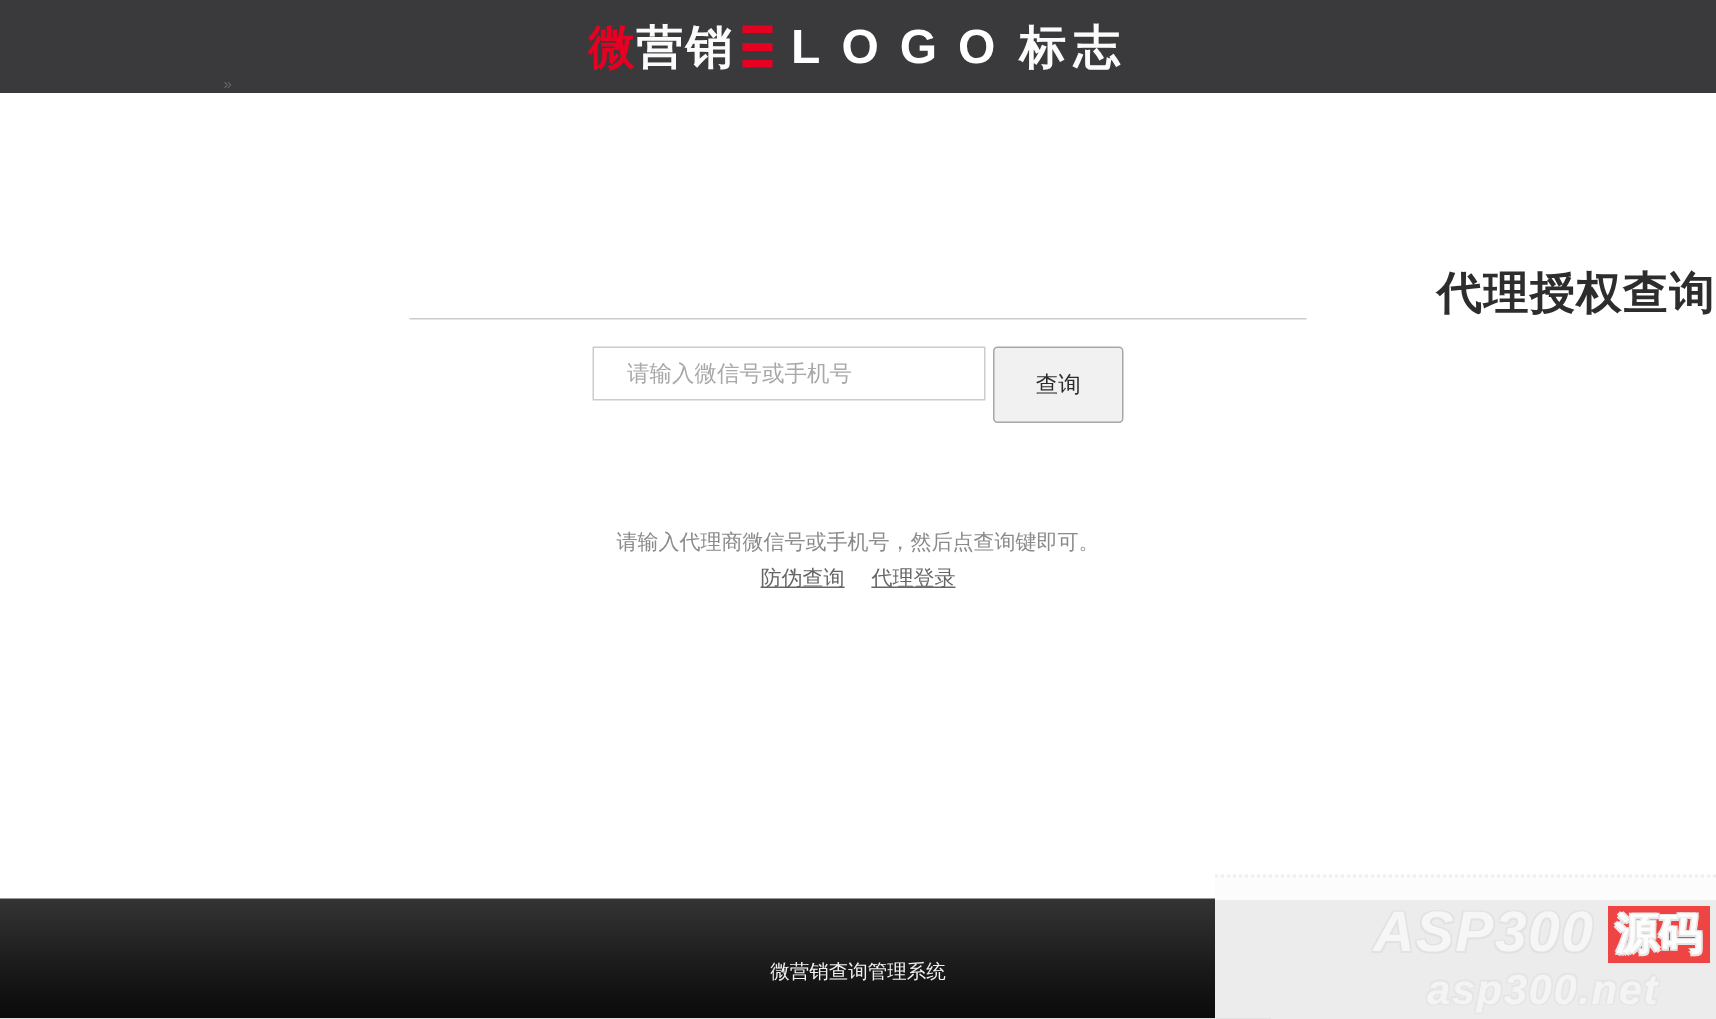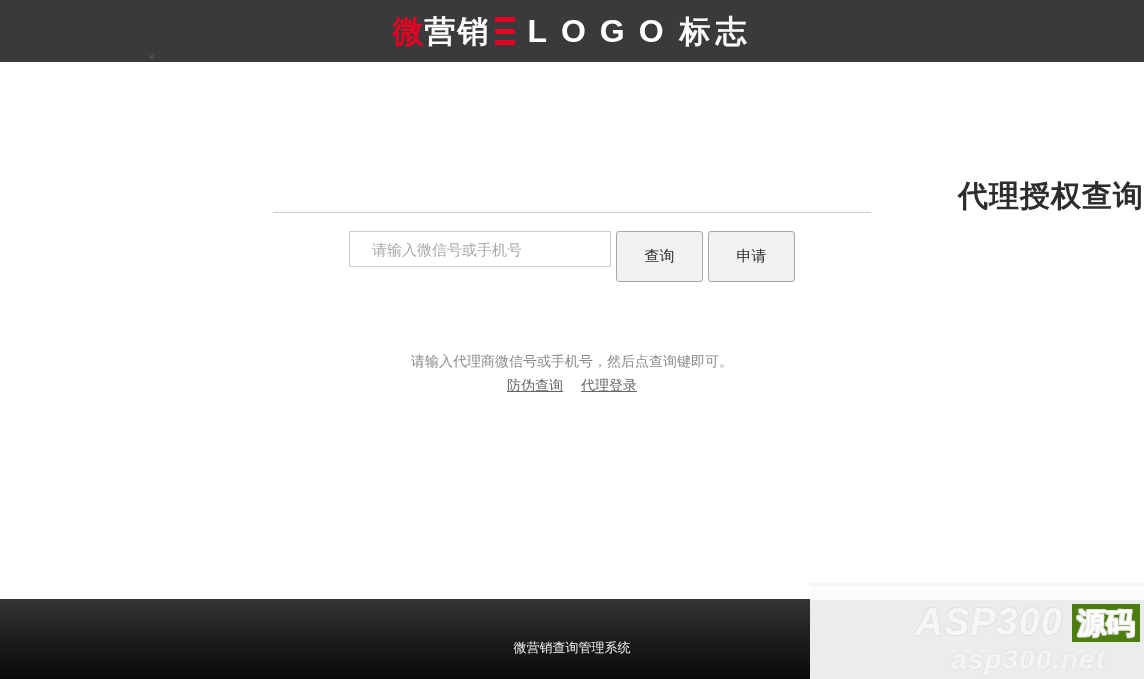--- a/index.html
+++ b/index.html
@@ -84,21 +84,21 @@
     border-top:2px dotted #efefef;box-sizing:border-box;
   }
   .wm-body{position:relative;height:79px;background:#ececec;}
   .wm-brand-row{position:absolute;top:1px;right:4px;display:flex;align-items:center;}
   .wm-brand{
     font-size:38px;font-style:italic;font-weight:bold;letter-spacing:1px;
     color:#f6f6f6;
     text-shadow:1px 1px 0 #e2e2e2,-1px -1px 0 #e2e2e2,1px -1px 0 #e2e2e2,-1px 1px 0 #e2e2e2;
   }
   .wm-badge{
-    margin-left:9px;background:#4d7c0f;padding:0 5px;line-height:38px;
+    margin-left:9px;background:#ef4444;padding:0 5px;line-height:38px;
     font-size:29px;font-weight:bold;color:#fdfdfd;
     text-shadow:1px 1px 0 #e6e6e6,-1px -1px 0 #e6e6e6,1px -1px 0 #e6e6e6,-1px 1px 0 #e6e6e6;
   }
   .wm-site{
     position:absolute;top:44px;right:38px;
     font-size:28px;font-style:italic;font-weight:bold;letter-spacing:1px;
     color:#f4f4f4;
     text-shadow:1px 1px 0 #e5e5e5,-1px -1px 0 #e5e5e5,1px -1px 0 #e5e5e5,-1px 1px 0 #e5e5e5;
   }
 </style>
@@ -118,21 +118,20 @@
     <span class="chevron-artifact">»</span>
   </header>
 
   <main class="main">
     <h1 class="page-title">代理授权查询</h1>
     <hr class="title-divider">
 
     <div class="form-row">
       <input class="search-input" type="text" placeholder="请输入微信号或手机号" style="">
       <button class="btn">查询</button>
-      <button class="btn">申请</button>
     </div>
 
     <p class="helper">请输入代理商微信号或手机号，然后点查询键即可。</p>
 
     <div class="links">
       <a href="#">防伪查询</a>
       <a href="#">代理登录</a>
     </div>
   </main>
 

